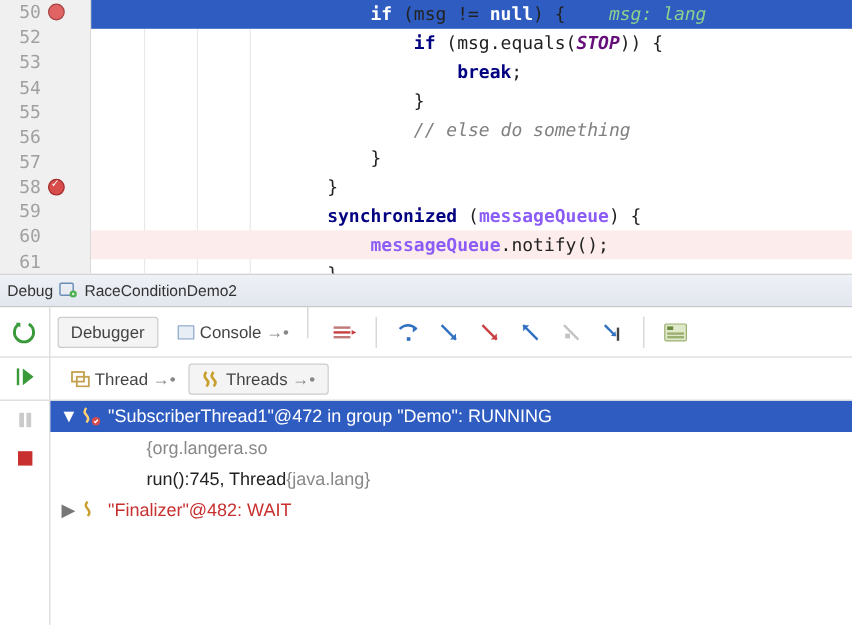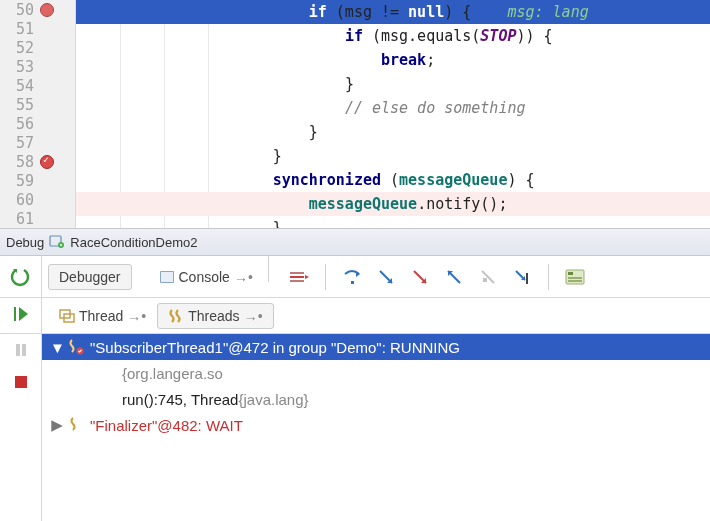--- a/index.html
+++ b/index.html
@@ -83,21 +83,21 @@
   .hl-exec { background: #2f5cc0; color: #fff; }
   .hl-exec .kw { color: #fff; font-weight: bold; }
   .hl-exec .hint {
     color: #8ed08e; font-style: italic;
   }
   .hl-err {
     background: #fdecec;
   }
   .kw { color: #000080; font-weight: bold; }
   .sym { color: #222; }
-  .ident { color: #0f766e; font-weight: bold; }
+  .ident { color: #8b5cf6; font-weight: bold; }
   .comment { color: #808080; font-style: italic; }
   .const { color: #660e7a; font-style: italic; font-weight: bold; }
 
   
   .debug-title {
     height: 28px;
     background: linear-gradient(#eef1f6, #e2e6ee);
     border-top: 1px solid #c8c8c8;
     border-bottom: 1px solid #c8c8c8;
     display: flex;
@@ -122,21 +122,21 @@
     width: 42px;
     display: flex;
     align-items: center;
     justify-content: center;
     border-right: 1px solid #d8d8d8;
   }
   .dbg-tabs {
     display: flex;
     align-items: center;
     padding-left: 6px;
-    gap: 16px;
+    gap: 4px;
   }
   .dbg-tab {
     font-family: -apple-system, "Segoe UI", sans-serif;
     font-size: 14px;
     padding: 4px 10px;
     color: #444;
     border: 1px solid transparent;
     display: flex; align-items: center; gap: 4px;
   }
   .dbg-tab.on {
@@ -223,23 +223,20 @@
   .red { color: #c83030; }
 </style>
 </head>
 <body>
 
 <div class="editor">
   <div class="gutter" id="gutter">
       <div class="gutter-row">
         <span class="lineno">50</span>
         <span class="bp bp-red"></span>
-      </div>
-      <div class="gutter-row">
-        <span class="lineno">51</span>
       </div>
       <div class="gutter-row">
         <span class="lineno">52</span>
       </div>
       <div class="gutter-row">
         <span class="lineno">53</span>
       </div>
       <div class="gutter-row">
         <span class="lineno">54</span>
       </div>

